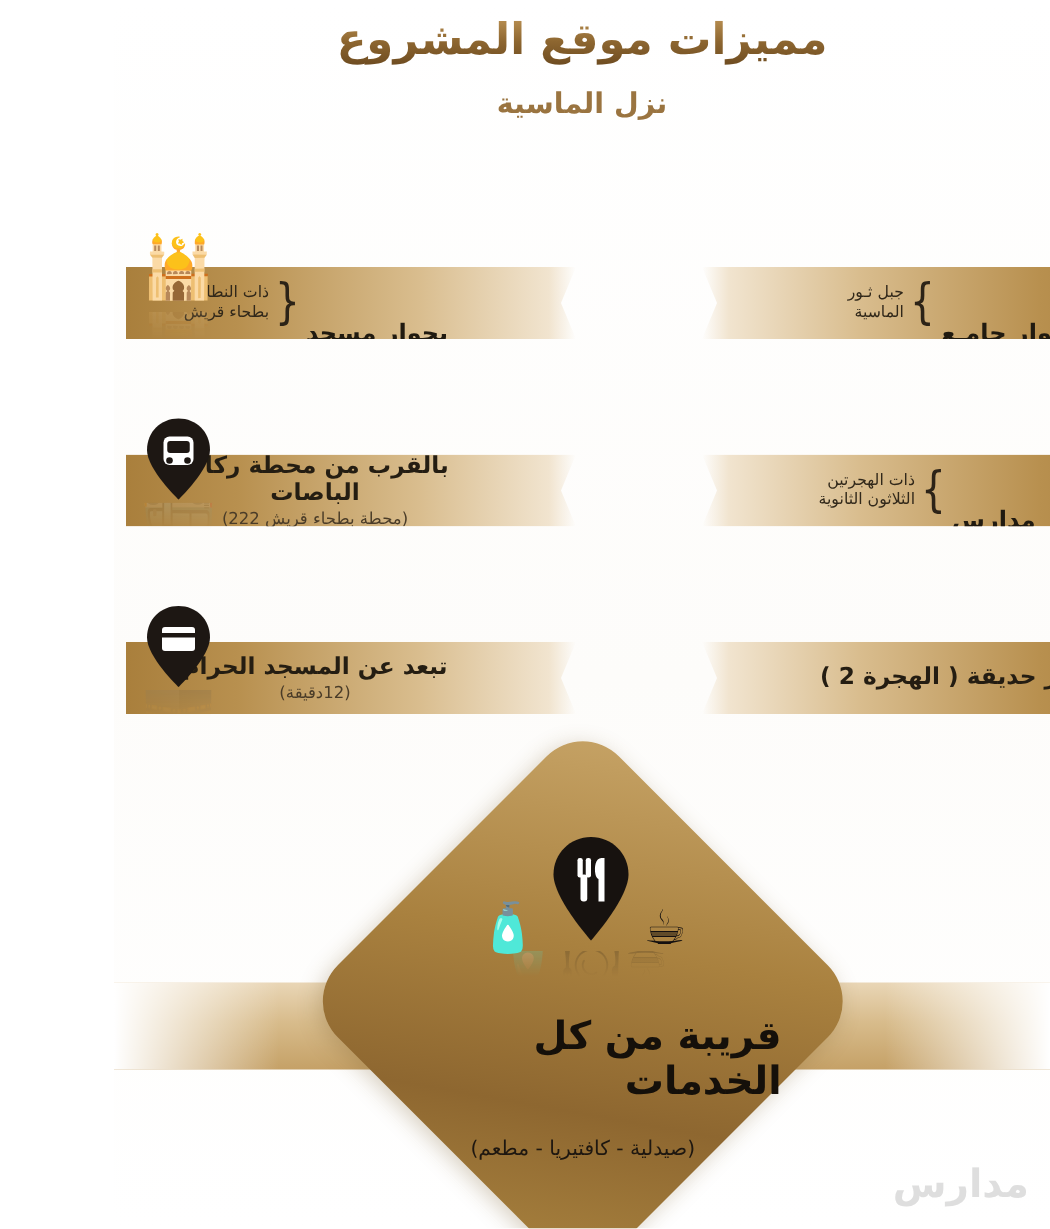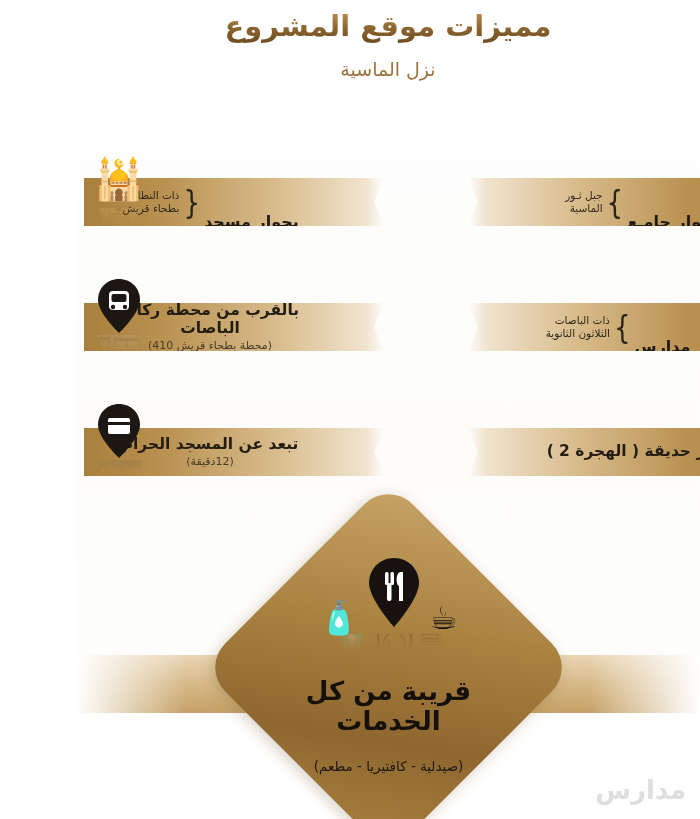--- a/index.html
+++ b/index.html
@@ -39,21 +39,21 @@
     background: linear-gradient(180deg,#c49a5a 0%,#8d6630 55%,#6d4b20 100%);
     -webkit-background-clip: text;
     background-clip: text;
     color: #8a6331;
     -webkit-text-fill-color: transparent;
     line-height: 1.25;
   }
   .subtitle {
     margin-top: 14px;
     font-size: 19px;
-    font-weight: normal;
+    font-weight: bold;
     color: #9a7440;
     letter-spacing: 1px;
   }
 
   
   .features {
     position: absolute;
     top: 150px;
     left: 0;
     width: 700px;
@@ -247,21 +247,20 @@
     -webkit-mask-image: linear-gradient(to bottom, rgba(0,0,0,0) 35%, rgba(0,0,0,.9) 100%);
     mask-image: linear-gradient(to bottom, rgba(0,0,0,0) 35%, rgba(0,0,0,.9) 100%);
   }
   .svc-reflect .small { font-size: 32px; color:#141010; line-height:1; }
   .svc-title {
     margin-top: 16px;
     font-size: 26px;
     font-weight: bold;
     color: #15100a;
     letter-spacing: 0px;
-    text-align: center;
   }
   .svc-sub {
     margin-top: 22px;
     font-size: 13.5px;
     color: #1e1710;
   }
 
   
   .watermark {
     position: absolute;
@@ -338,37 +337,37 @@
 
     <div class="row">
 
       <div class="cell right">
         <div class="bar">
           <div class="bar-text">
             <div class="inline">
               <span class="main">بجوار مدارس</span>
               <span class="brace">}</span>
               <span class="note">
-                <span>ذات الباصات</span><br>
+                <span>ذات الهجرتين</span><br>
                 <span>الثلاثون الثانوية</span>
               </span>
             </div>
           </div>
         </div>
         <div class="icon-wrap">
           <span class="glyph">🏫</span>
           <span class="reflect">🏫</span>
         </div>
       </div>
 
       <div class="cell left">
         <div class="bar">
           <div class="bar-text">
             <span class="bar-main">بالقرب من محطة ركاب الباصات</span>
-            <span class="bar-sub">(محطة بطحاء قريش 410)</span>
+            <span class="bar-sub">(محطة بطحاء قريش 222)</span>
           </div>
         </div>
         <div class="icon-wrap">
           <svg class="pin-svg" width="52" height="58" viewBox="0 0 52 58" aria-hidden="true">
             <path d="M26 2 C14 2 5 11 5 23 C5 36 26 56 26 56 C26 56 47 36 47 23 C47 11 38 2 26 2 Z" fill="#1d1713"></path>
             <rect x="16" y="14" width="20" height="19" rx="4" fill="#ffffff"></rect>
             <rect x="18.5" y="17" width="15" height="8" rx="2" fill="#1d1713"></rect>
             <circle cx="20" cy="30" r="2.2" fill="#1d1713"></circle>
             <circle cx="32" cy="30" r="2.2" fill="#1d1713"></circle>
           </svg>

